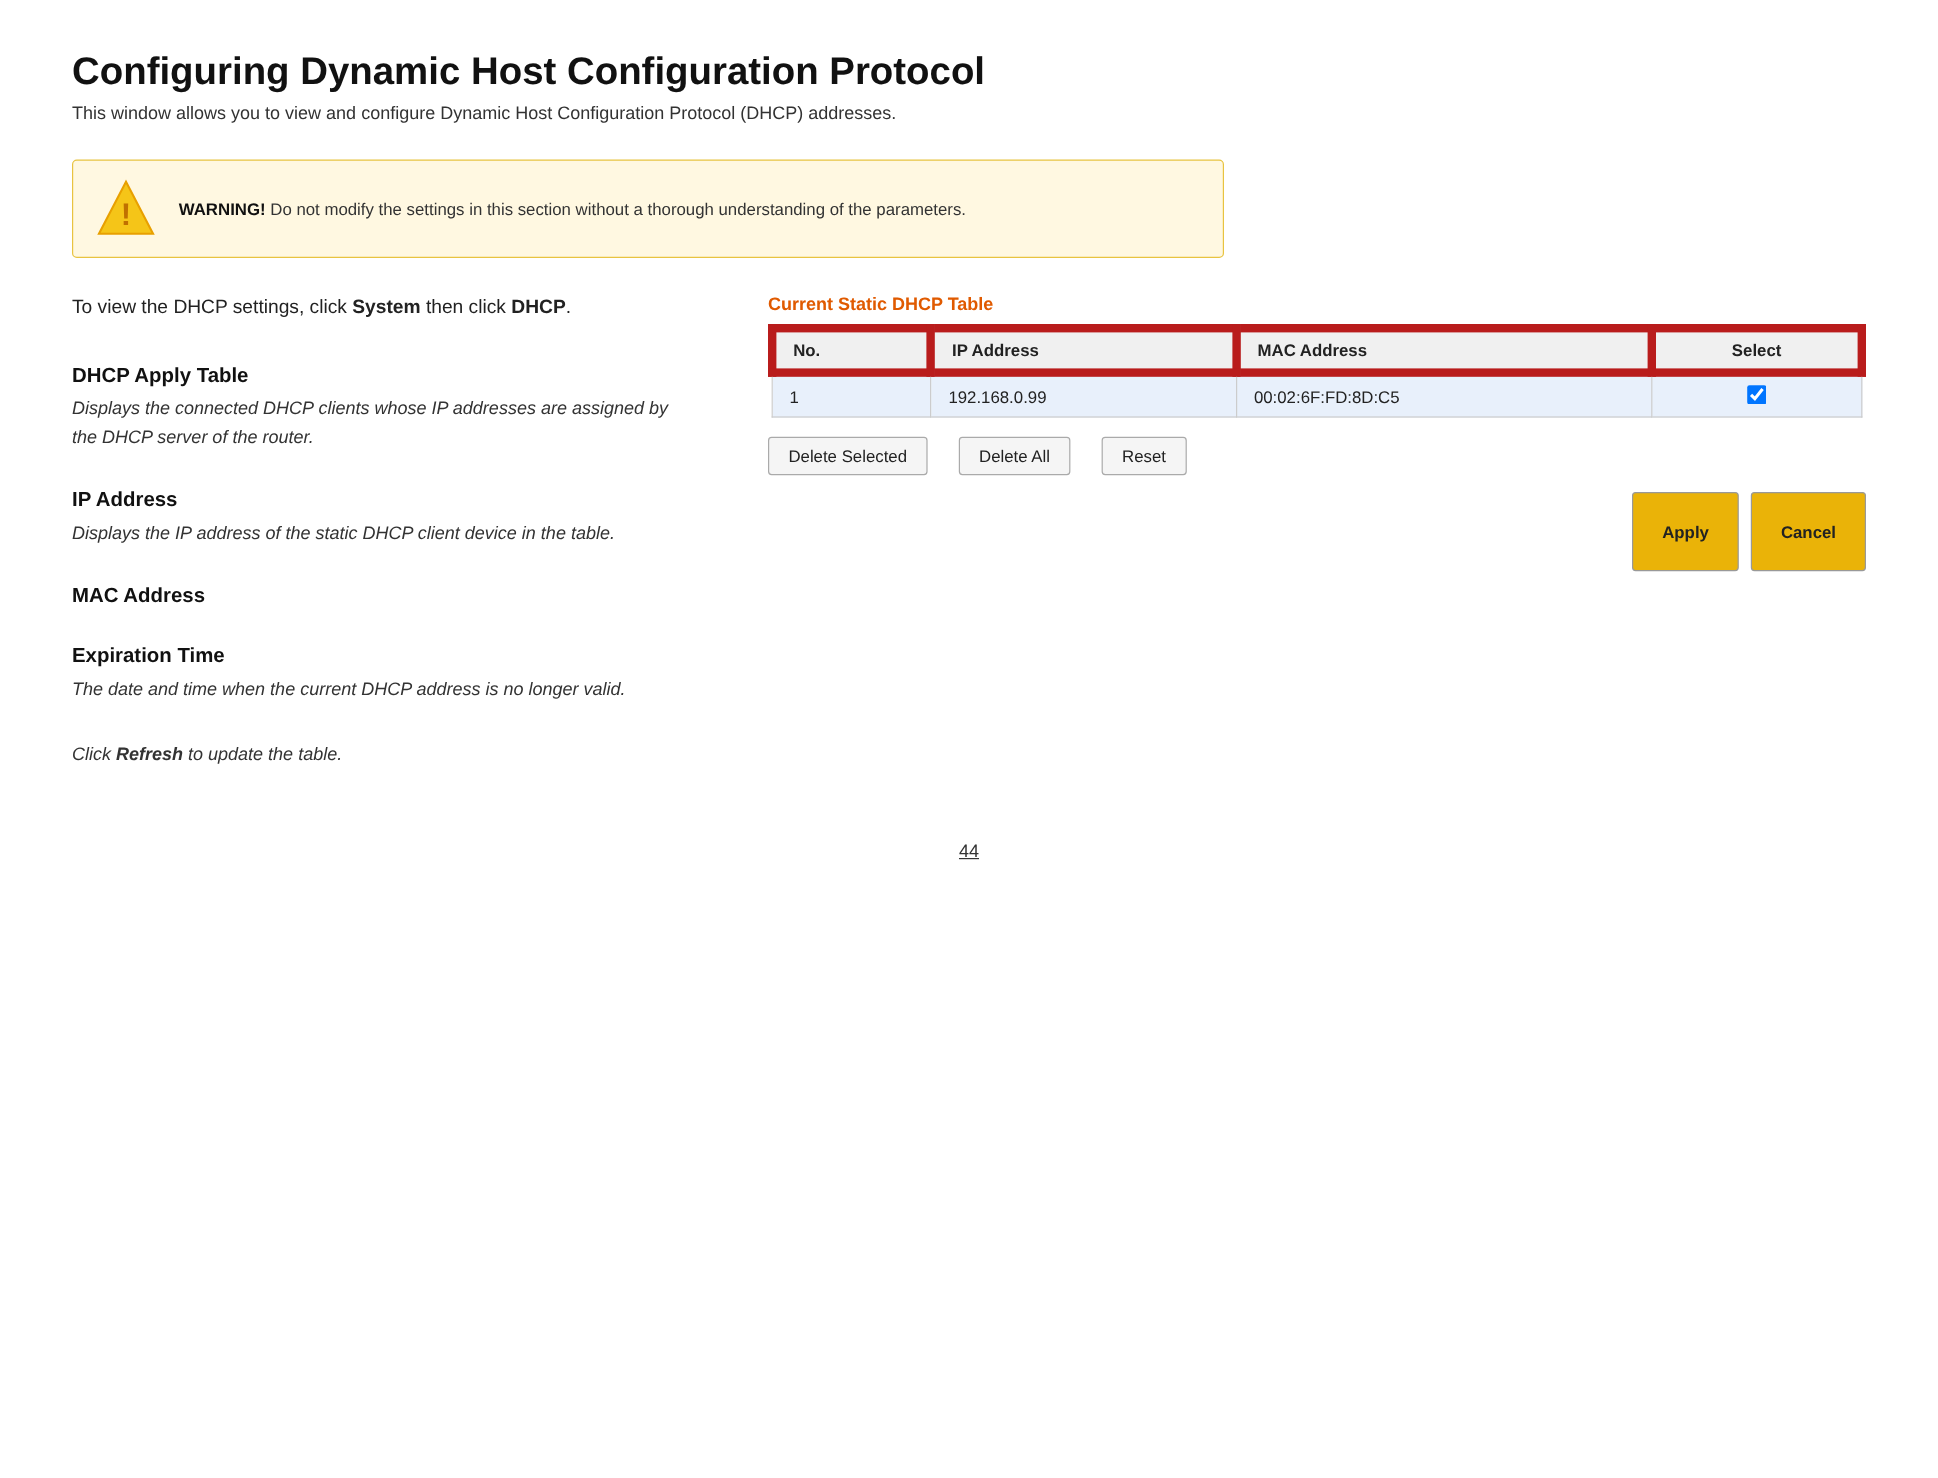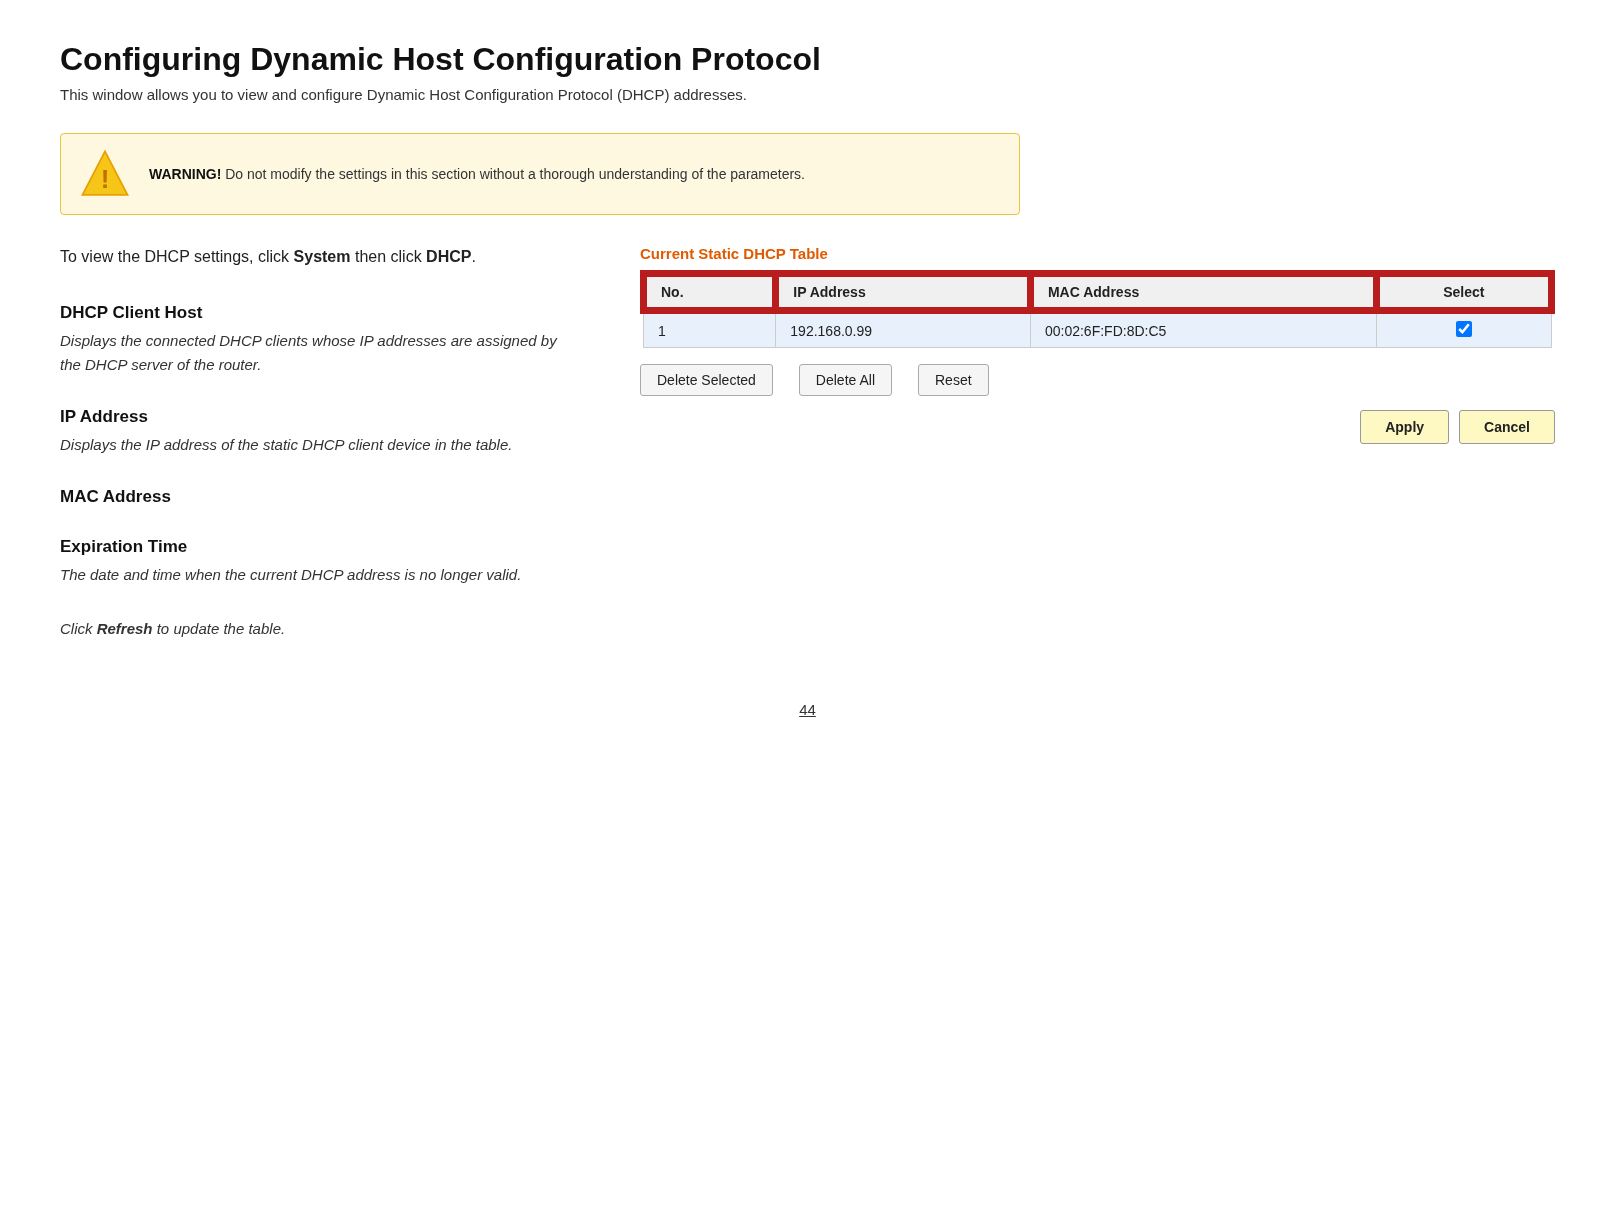--- a/index.html
+++ b/index.html
@@ -171,22 +171,22 @@
       color: #222222;
     }
 
     .apply-cancel-row {
       display: flex;
       justify-content: flex-end;
       gap: 10px;
     }
 
     .apply-btn {
-      padding: 8px 24px;
-      background: #fef9c3;
+      padding: 24px 24px;
+      background: #eab308;
       border: 1.5px solid #999999;
       border-radius: 3px;
       font-size: 14px;
       font-weight: 600;
       cursor: pointer;
       color: #222222;
     }
 
     .page-number {
       text-align: center;
@@ -213,21 +213,21 @@
   </p>
 </div>
 
 <div class="content-area">
   <div class="left-panel">
     <p class="intro-text">
       <span>To view the DHCP settings, click </span><strong>System</strong><span> then click </span><strong>DHCP</strong><span>.</span>
     </p>
 
     <div class="section">
-      <div class="section-title">DHCP Client Host</div>
+      <div class="section-title">DHCP Apply Table</div>
       <div class="section-body">Displays the connected DHCP clients whose IP addresses are assigned by the DHCP server of the router.</div>
     </div>
 
     <div class="section">
       <div class="section-title">IP Address</div>
       <div class="section-body">Displays the IP address of the static DHCP client device in the table.</div>
     </div>
 
     <div class="section">
       <div class="section-title">MAC Address</div>

